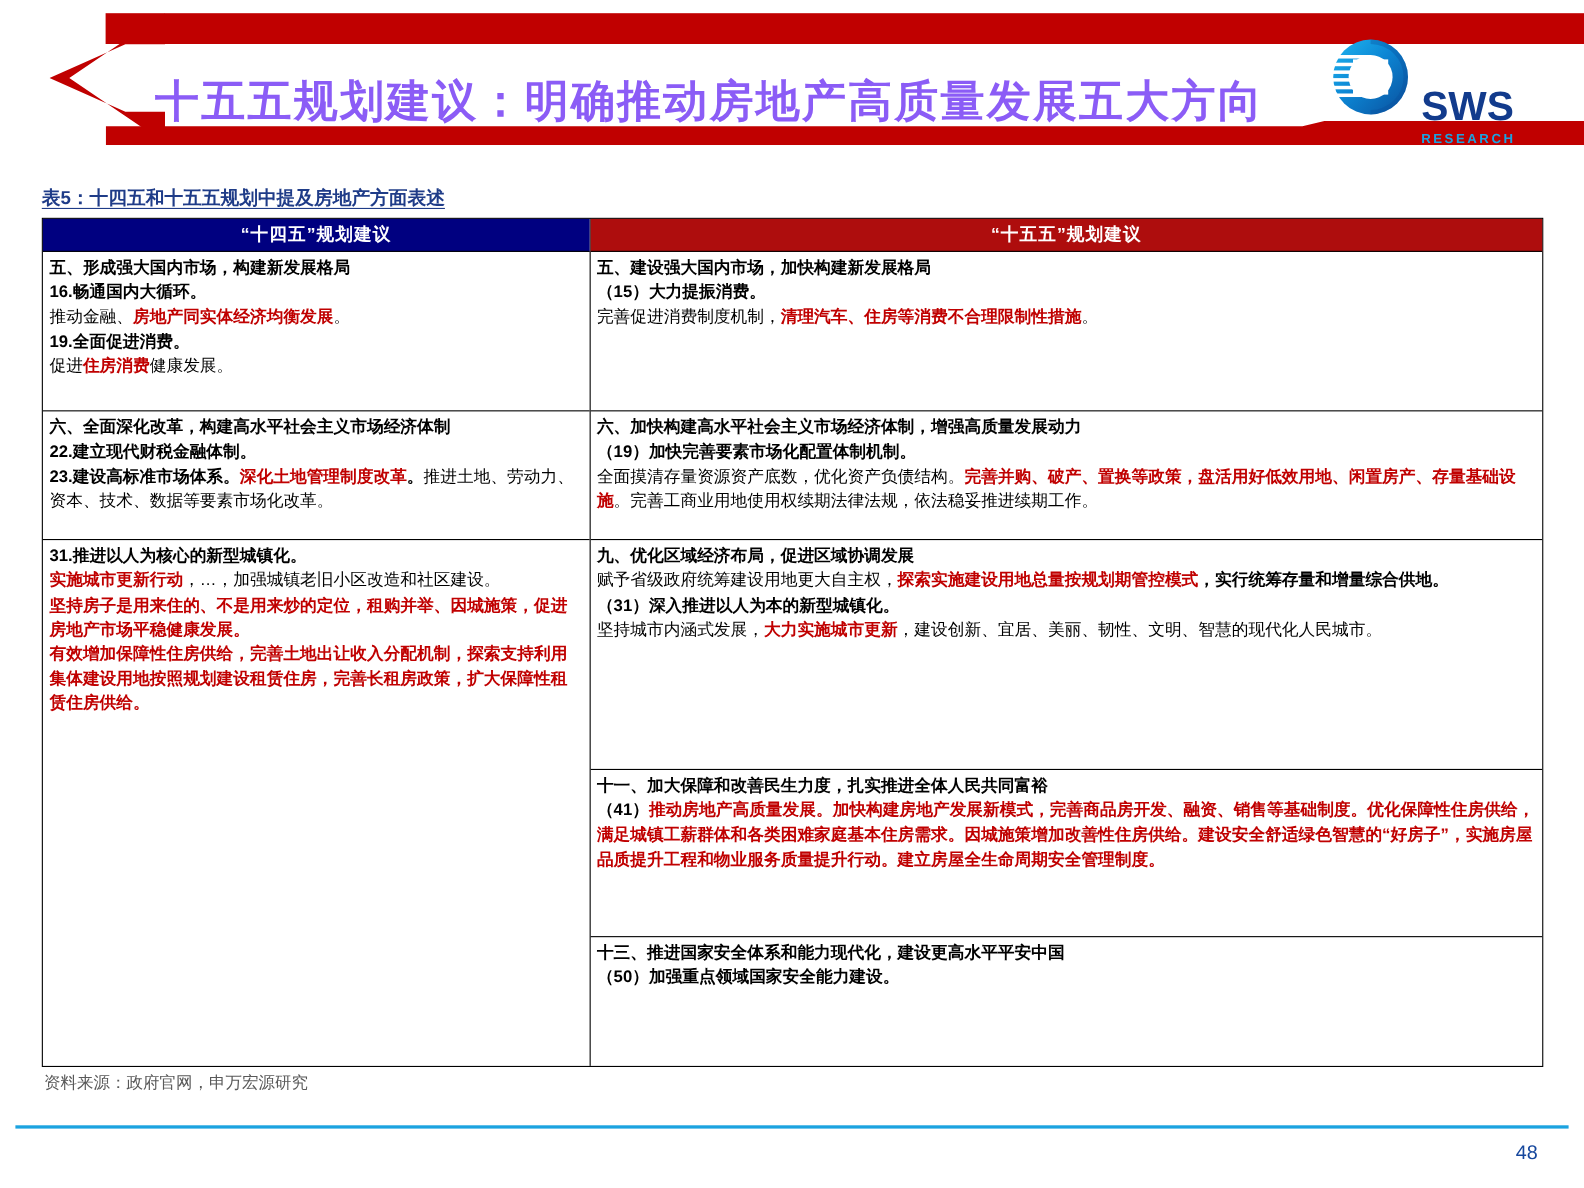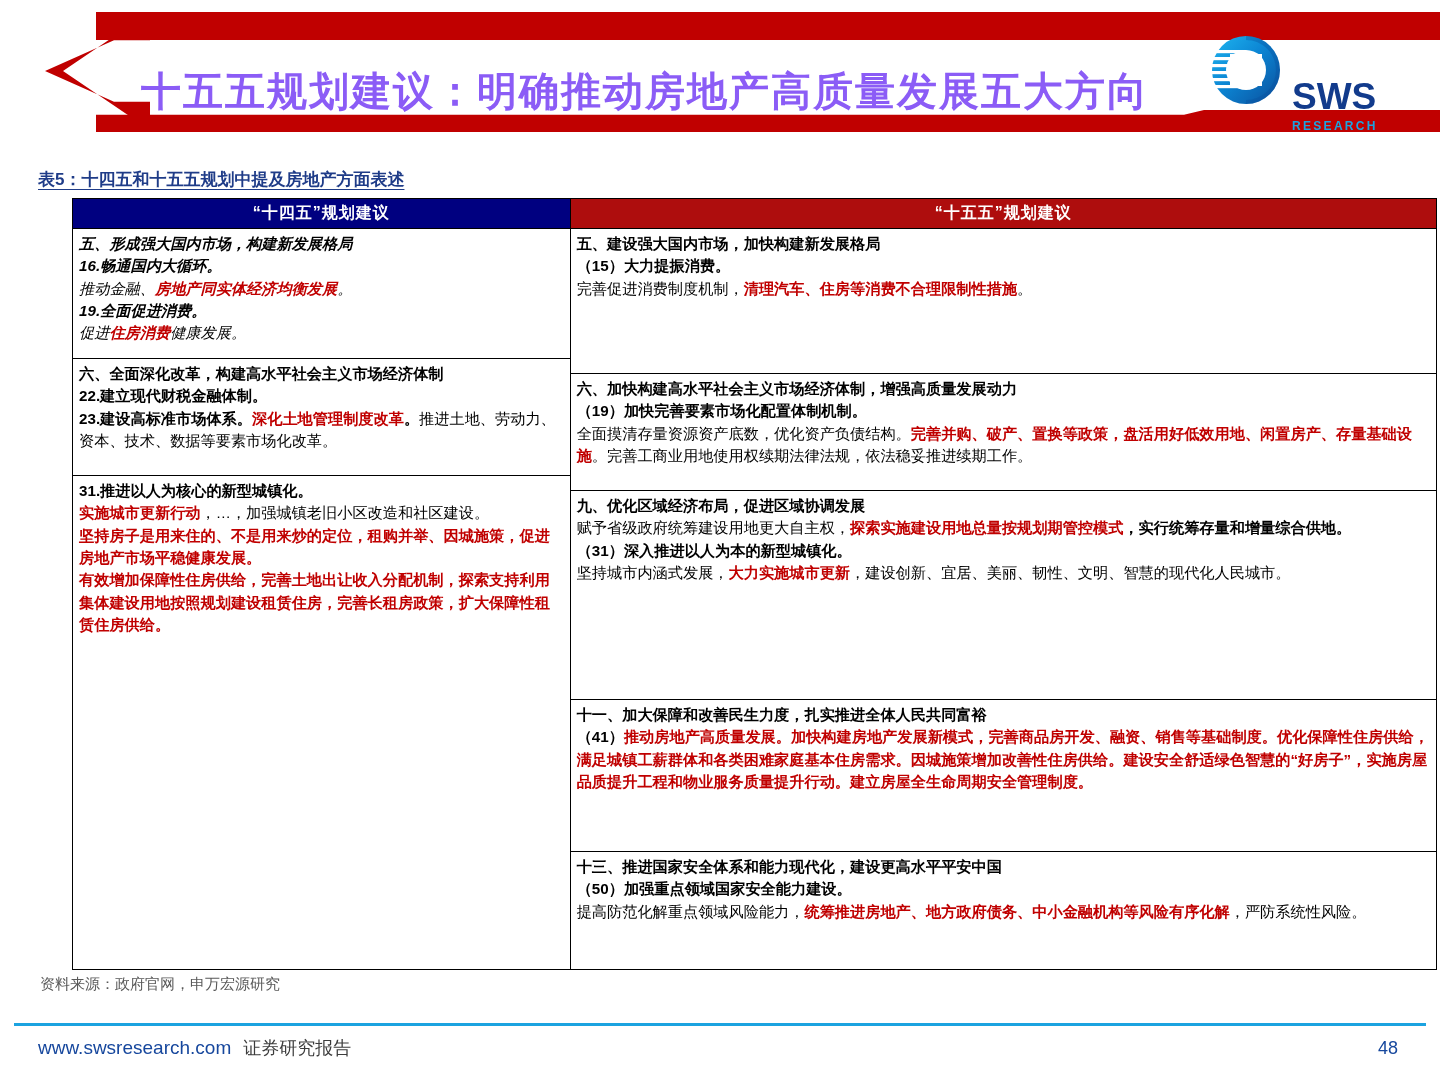--- a/index.html
+++ b/index.html
@@ -57,21 +57,20 @@
     white-space: nowrap;
   }
 
   
   .tbl {
     position: absolute; left: 38px; top: 198px;
     width: 1365px; height: 772px;
     border: 1px solid #000;
     display: flex;
     background: #fff;
-    margin-left: 34px;
   }
   .col { display: flex; flex-direction: column; }
   .col-left { width: 498px; border-right: 1px solid #000; }
   .col-right { width: 866px; }
 
   .th {
     height: 30px; display: flex; align-items: center; justify-content: center;
     color: #fff; font-size: 16px; font-weight: bold; letter-spacing: 1px;
     border-bottom: 1px solid #000;
   }
@@ -81,21 +80,21 @@
   .cell {
     padding: 4px 5px 4px 6px;
     font-size: 15.2px; line-height: 1.47; color: #000;
     border-bottom: 1px solid #000;
     overflow: hidden;
   }
   .cell:last-child { border-bottom: none; }
   .cell p { margin: 0; }
 
   
-  .lc-r1 { height: 130px; font-style: italic; }
+  .lc-r1 { height: 145px; }
   .lc-r2 { height: 117px; }
   .lc-r3 { flex: 1; border-bottom: none; }
 
   
   .rc-r1 { height: 145px; }
   .rc-r2 { height: 117px; }
   .rc-r3 { height: 209px; }
   .rc-r4 { height: 152px; }
   .rc-r5 { flex: 1; border-bottom: none; }
 
@@ -207,27 +206,22 @@
           <p><span class="b">（31）深入推进以人为本的新型城镇化。</span></p>
           <p><span class="n">坚持城市内涵式发展，</span><span class="r">大力实施城市更新</span><span class="n">，建设创新、宜居、美丽、韧性、文明、智慧的现代化人民城市。</span></p>
         </div>
       <div class="cell rc-r4">
           <p><span class="b">十一、加大保障和改善民生力度，扎实推进全体人民共同富裕</span></p>
           <p><span class="b">（41）</span><span class="r">推动房地产高质量发展。加快构建房地产发展新模式，完善商品房开发、融资、销售等基础制度。优化保障性住房供给，满足城镇工薪群体和各类困难家庭基本住房需求。因城施策增加改善性住房供给。建设安全舒适绿色智慧的“好房子”，实施房屋品质提升工程和物业服务质量提升行动。建立房屋全生命周期安全管理制度。</span></p>
         </div>
       <div class="cell rc-r5">
           <p><span class="b">十三、推进国家安全体系和能力现代化，建设更高水平平安中国</span></p>
           <p><span class="b">（50）加强重点领域国家安全能力建设。</span></p>
-          <p><span class="n">提高防范化解重点领域风险能力，</span><span class="r">统筹推进房地产、地方政府债务、中小金融机构等风险有序化解</span><span class="n">，严防系统性风险。</span></p>
         </div>
     </div>
   </div>
 
   <div class="source">资料来源：政府官网，申万宏源研究</div>
 
   <div class="footer-rule"></div>
-  <div class="footer-left">
-    <span class="footer-url">www.swsresearch.com</span>
-    <span class="footer-label">证券研究报告</span>
-  </div>
   <div class="footer-page">48</div>
 
 </div>
 
 </body></html>

